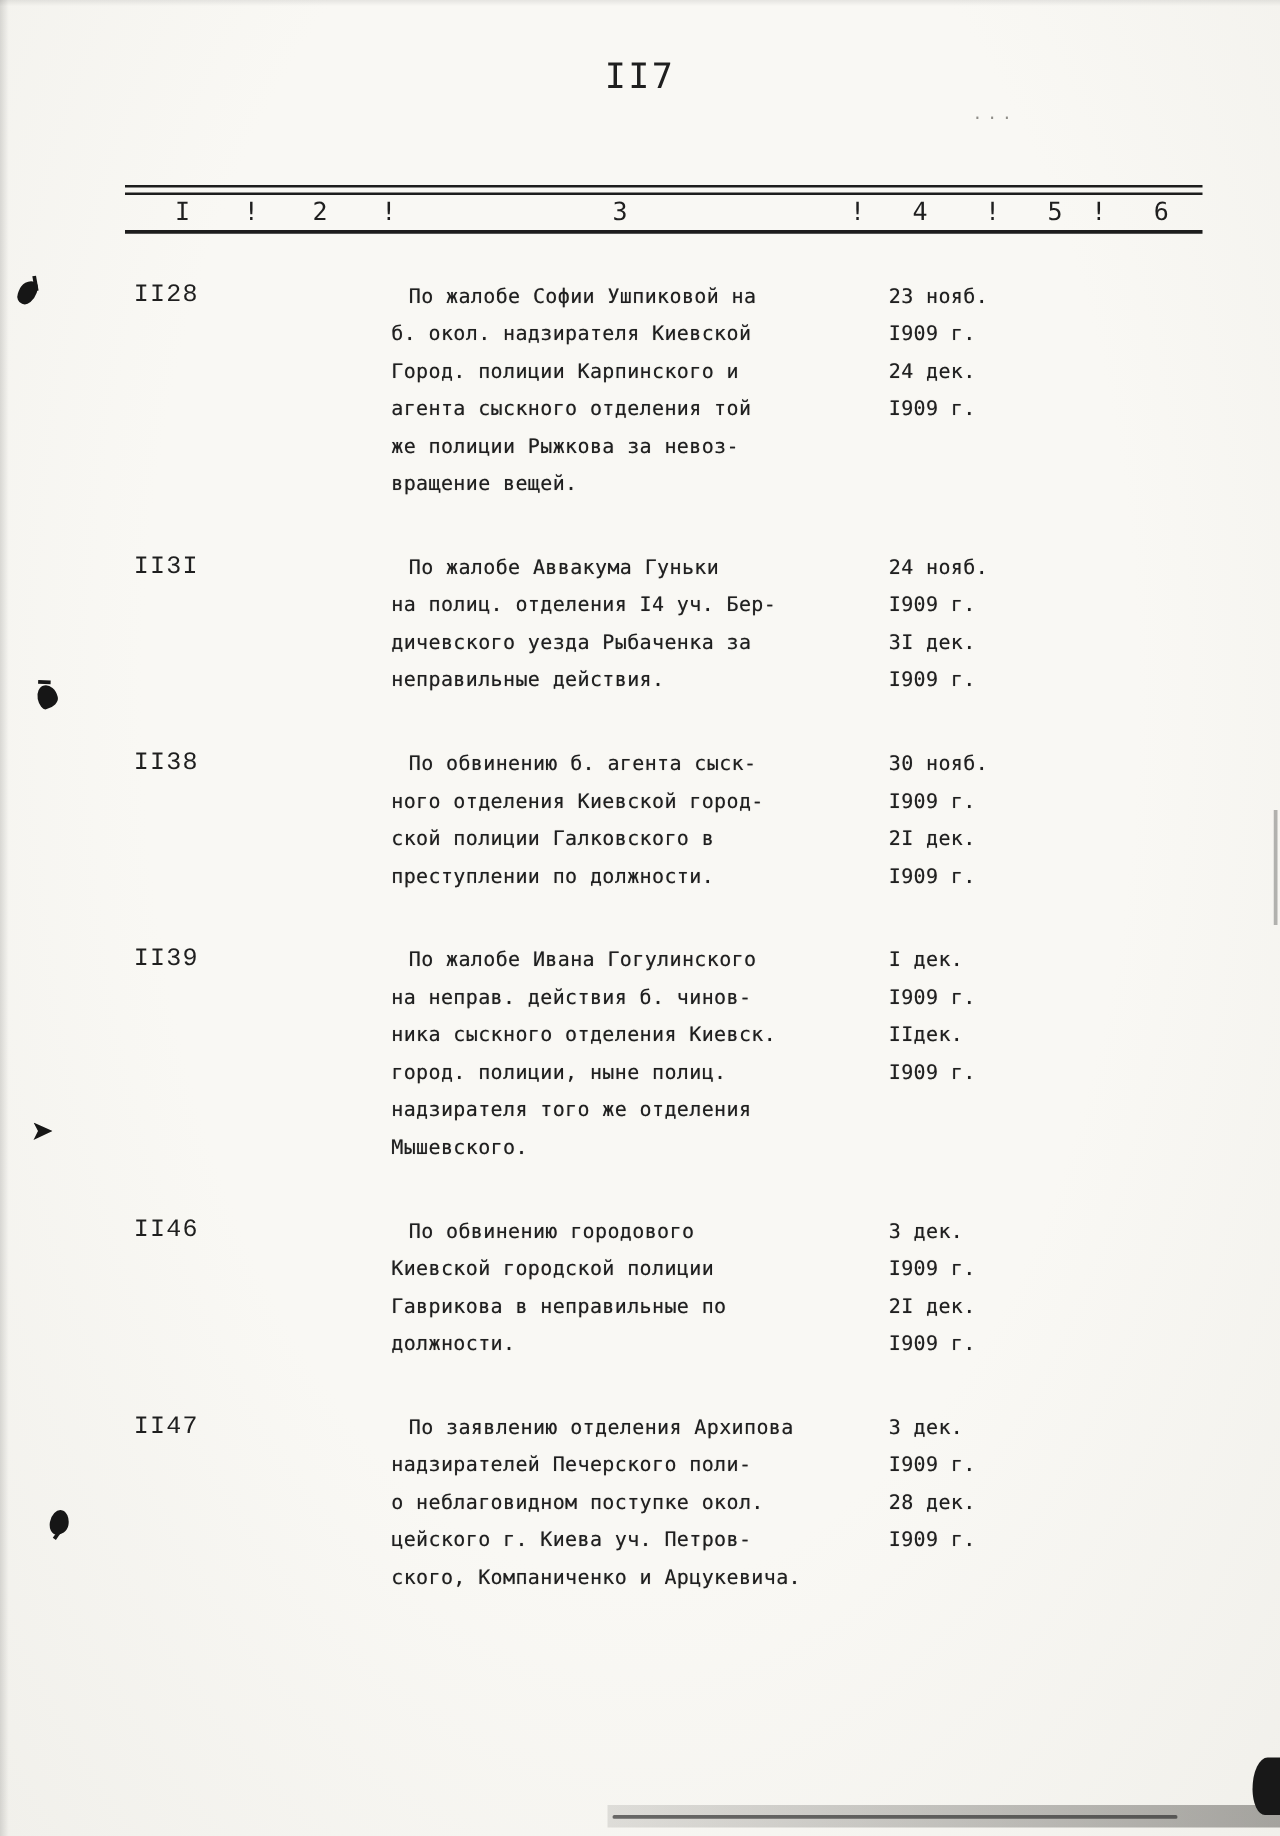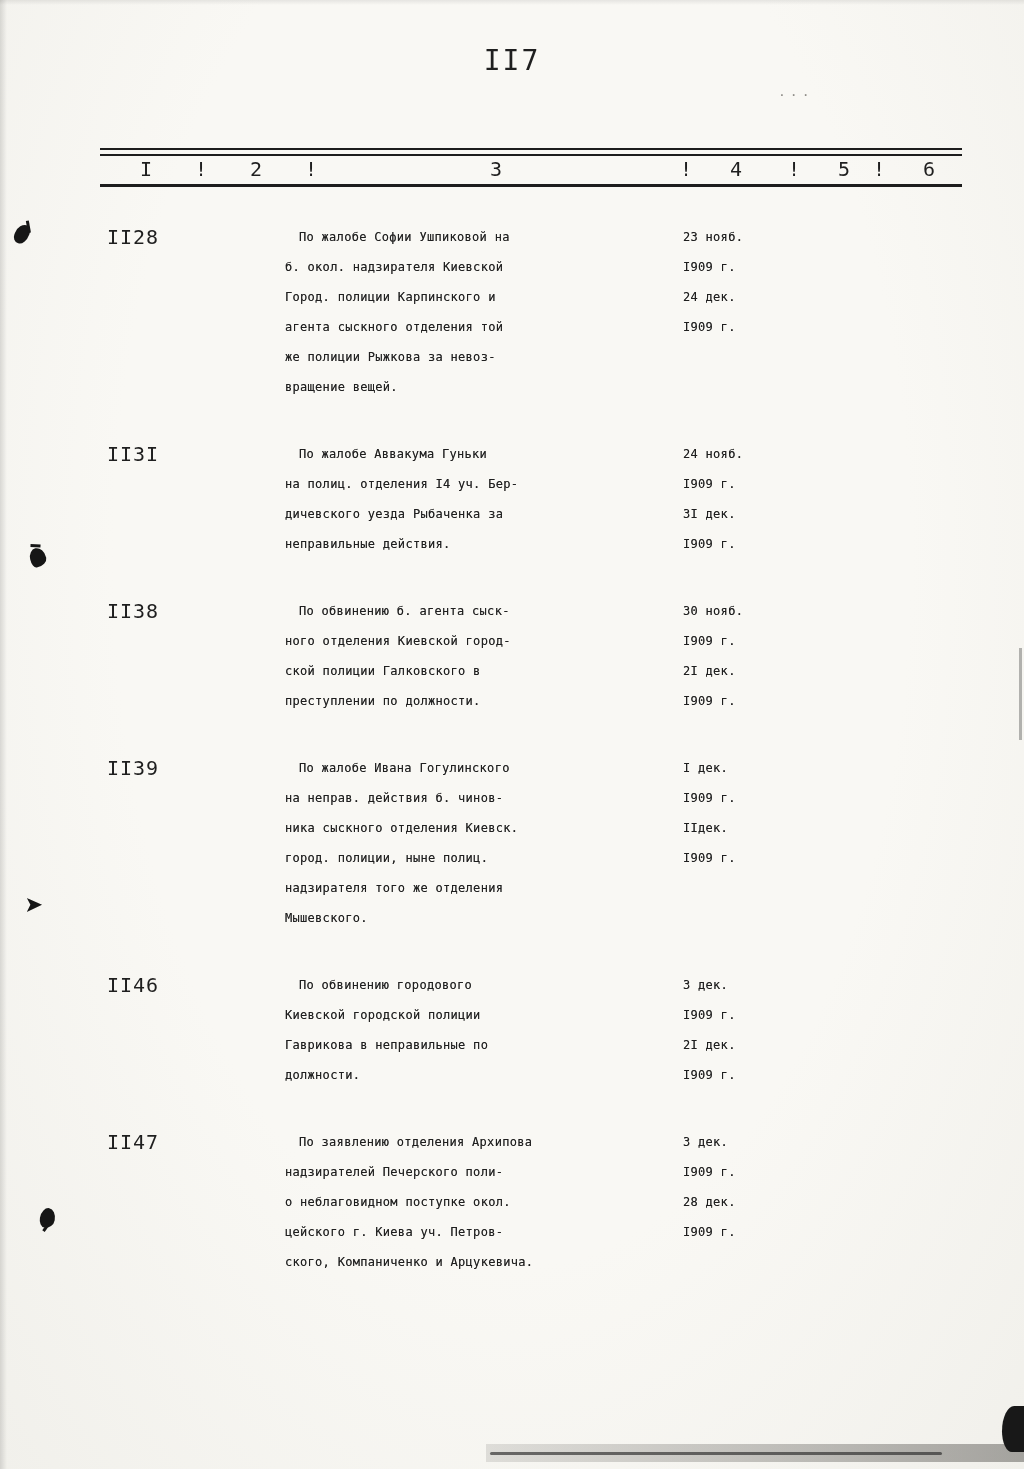--- a/index.html
+++ b/index.html
@@ -73,27 +73,29 @@
   .entry {
     display: grid;
     grid-template-columns: 180px 398px 1fr;
     margin-bottom: 37px;
   }
   .case-number {
     padding-left: 2px;
     font-size: 20px;
     line-height: 30px;
     letter-spacing: 1px;
+    font-family: Liberation Mono, monospace;
   }
   .desc-line, .date-line {
-    font-size: 12px;
+    font-size: 16px;
     line-height: 30px;
     letter-spacing: 0.3px;
     white-space: nowrap;
     text-shadow: 0 0 0.6px rgba(20,20,20,0.55);
+    margin-left: 28px;
   }
   .desc-line.first { padding-left: 14px; }
 
   
   .mark { position: absolute; background: #161616; }
   .mark1 {
     left: 15px; top: 224px; width: 14px; height: 20px;
     border-radius: 70% 30% 55% 45% / 60% 40% 65% 35%;
     transform: rotate(20deg);
   }

